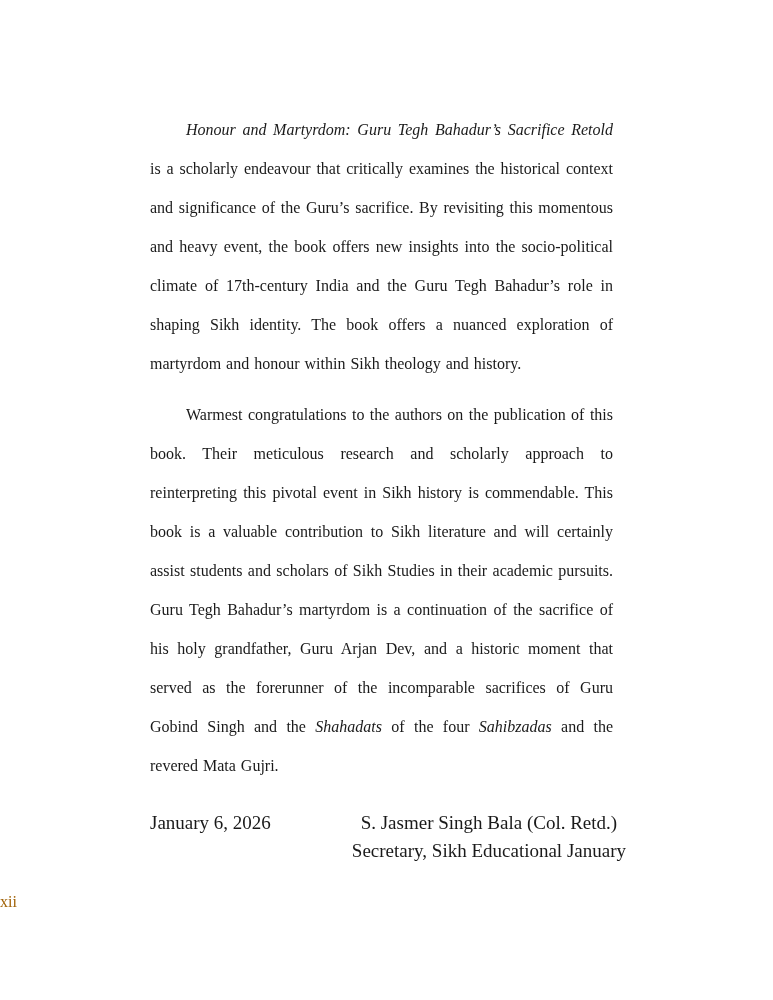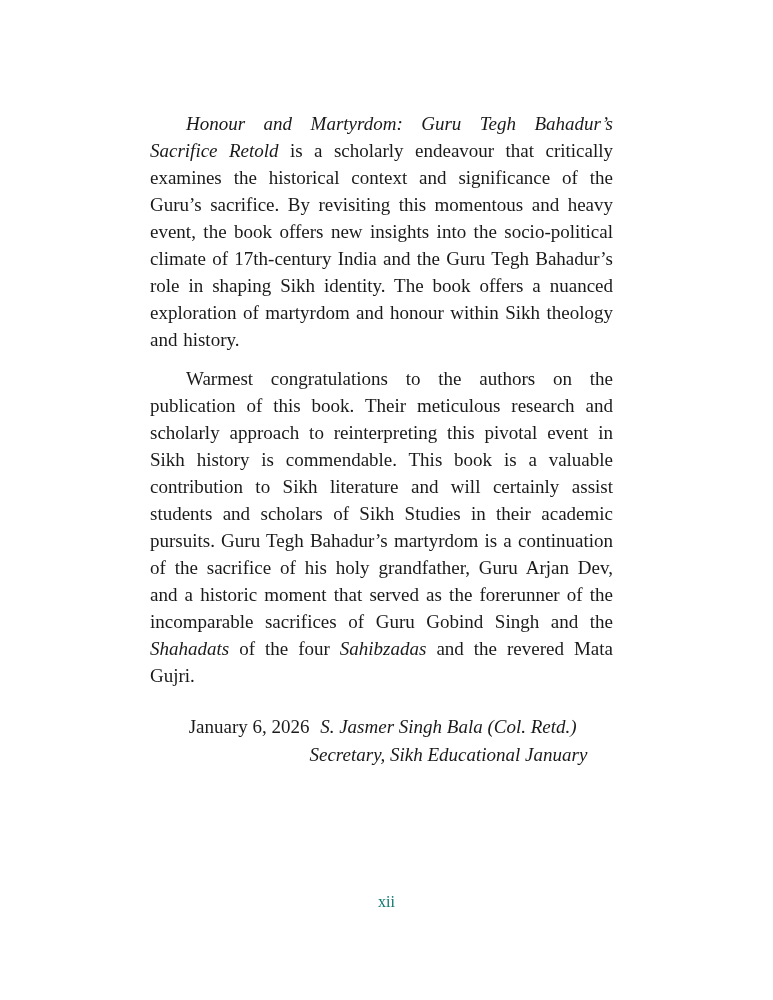--- a/index.html
+++ b/index.html
@@ -16,53 +16,51 @@
     color: #1a1a1a;
     overflow: hidden;
   }
   .content {
     position: absolute;
     left: 150px;
     top: 110px;
     width: 476px;
   }
   .para {
-    font-size: 19px;
-    line-height: 27px;
+    font-size: 16px;
+    line-height: 39px;
     text-align: justify;
     text-indent: 36px;
     margin: 0 13px 12px 0;
     word-spacing: 1px;
   }
   .italic {
     font-style: italic;
   }
   .signature {
     display: flex;
-    justify-content: center;
+    justify-content: space-between;
     align-items: flex-start;
     margin-top: 24px;
     font-size: 19px;
     line-height: 28px;
   }
   .signature .date {
     white-space: nowrap;
   }
   .signer {
     text-align: center;
-    font-style: italic;
   }
   .footer {
     position: absolute;
     left: 0;
     top: 893px;
     width: 100%;
-    text-align: center;
     font-size: 16px;
-    color: #0f766e;
+    color: #a16207;
   }
 </style>
 </head>
 <body>
 
 <div class="page">
   <div class="content">
 
     <p class="para"><span class="italic">Honour and Martyrdom: Guru Tegh Bahadur’s Sacrifice Retold</span><span> is a scholarly endeavour that critically examines the historical context and significance of the Guru’s sacrifice. By revisiting this momentous and heavy event, the book offers new insights into the socio-political climate of 17th-century India and the Guru Tegh Bahadur’s role in shaping Sikh identity. The book offers a nuanced exploration of martyrdom and honour within Sikh theology and history.</span></p>
 

